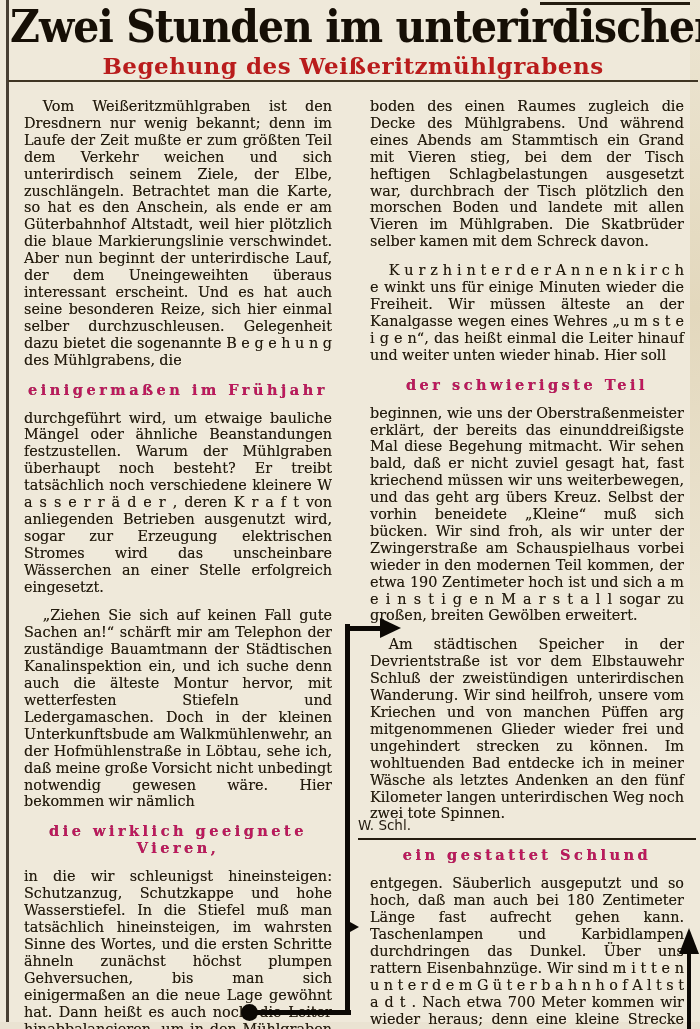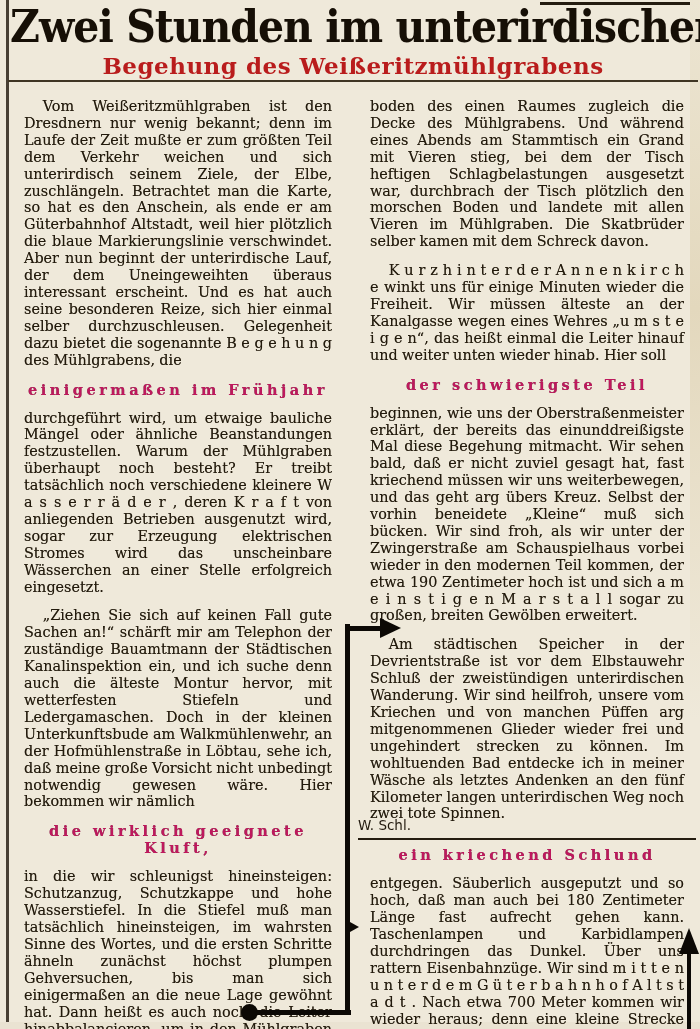--- a/index.html
+++ b/index.html
@@ -83,34 +83,34 @@
   </div>
   <div class="head-rule"></div>
 
   <div class="cols">
 
     <div class="col">
       <p>Vom Weißeritzmühlgraben ist den Dresdnern nur wenig bekannt; denn im Laufe der Zeit mußte er zum größten Teil dem Verkehr weichen und sich unterirdisch seinem Ziele, der Elbe, zuschlängeln. Betrachtet man die Karte, so hat es den Anschein, als ende er am Güterbahnhof Altstadt, weil hier plötzlich die blaue Markierungslinie verschwindet. Aber nun beginnt der unterirdische Lauf, der dem Uneingeweihten überaus interessant erscheint. Und es hat auch seine besonderen Reize, sich hier einmal selber durchzuschleusen. Gelegenheit dazu bietet die sogenannte B e g e h u n g des Mühlgrabens, die</p>
       <h3>einigermaßen im Frühjahr</h3>
       <p class="noindent">durchgeführt wird, um etwaige bauliche Mängel oder ähnliche Beanstandungen festzustellen. Warum der Mühlgraben überhaupt noch besteht? Er treibt tatsächlich noch verschiedene kleinere W a s s e r r ä d e r , deren K r a f t von anliegenden Betrieben ausgenutzt wird, sogar zur Erzeugung elektrischen Stromes wird das unscheinbare Wässerchen an einer Stelle erfolgreich eingesetzt.</p>
       <p>„Ziehen Sie sich auf keinen Fall gute Sachen an!“ schärft mir am Telephon der zuständige Bauamtmann der Städtischen Kanalinspektion ein, und ich suche denn auch die älteste Montur hervor, mit wetterfesten Stiefeln und Ledergamaschen. Doch in der kleinen Unterkunftsbude am Walkmühlenwehr, an der Hofmühlenstraße in Löbtau, sehe ich, daß meine große Vorsicht nicht unbedingt notwendig gewesen wäre. Hier bekommen wir nämlich</p>
-      <h3>die wirklich geeignete Kluft,</h3>
+      <h3>die wirklich geeignete Vieren,</h3>
       <p class="noindent">in die wir schleunigst hineinsteigen: Schutzanzug, Schutzkappe und hohe Wasserstiefel. In die Stiefel muß man tatsächlich hineinsteigen, im wahrsten Sinne des Wortes, und die ersten Schritte ähneln zunächst höchst plumpen Gehversuchen, bis man sich einigermaßen an die neue Lage gewöhnt hat. Dann heißt es auch noch, die Leiter hinabbalancieren, um in den Mühlgraben zu gelangen. Alles klappt ohne Zwischenfall, und jetzt stapft man in den Stiefeln bereits „wie ein Alter“. Sie tun gute Dienste; denn obgleich das Walkmühlenwehr den Zufluß sperrt, ist an verschiedenen tiefer gelegenen Punkten doch noch genügend W a s s e r vorhanden. Außerdem haben wir einen derben Knotenstock zur Seite, auf den wir uns bei besonders schwierigen Stellen stützen können.</p>
 
     </div>
 
     <div class="col right">
       <p class="noindent">boden des einen Raumes zugleich die Decke des Mühlgrabens. Und während eines Abends am Stammtisch ein Grand mit Vieren stieg, bei dem der Tisch heftigen Schlagbelastungen ausgesetzt war, durchbrach der Tisch plötzlich den morschen Boden und landete mit allen Vieren im Mühlgraben. Die Skatbrüder selber kamen mit dem Schreck davon.</p>
       <p>K u r z  h i n t e r  d e r  A n n e n k i r c h e winkt uns für einige Minuten wieder die Freiheit. Wir müssen älteste an der Kanalgasse wegen eines Wehres „u m s t e i g e n“, das heißt einmal die Leiter hinauf und weiter unten wieder hinab. Hier soll</p>
       <h3>der schwierigste Teil</h3>
       <p class="noindent">beginnen, wie uns der Oberstraßenmeister erklärt, der bereits das einunddreißigste Mal diese Begehung mitmacht. Wir sehen bald, daß er nicht zuviel gesagt hat, fast kriechend müssen wir uns weiterbewegen, und das geht arg übers Kreuz. Selbst der vorhin beneidete „Kleine“ muß sich bücken. Wir sind froh, als wir unter der Zwingerstraße am Schauspielhaus vorbei wieder in den modernen Teil kommen, der etwa 190 Zentimeter hoch ist und sich a m  e i n s t i g e n  M a r s t a l l sogar zu großen, breiten Gewölben erweitert.</p>
       <p>Am städtischen Speicher in der Devrientstraße ist vor dem Elbstauwehr Schluß der zweistündigen unterirdischen Wanderung. Wir sind heilfroh, unsere vom Kriechen und von manchen Püffen arg mitgenommenen Glieder wieder frei und ungehindert strecken zu können. Im wohltuenden Bad entdecke ich in meiner Wäsche als letztes Andenken an den fünf Kilometer langen unterirdischen Weg noch zwei tote Spinnen.</p>
       <div class="byline">W. Schl.</div>
       <hr class="sec-rule">
-      <h3>ein kriechend Schlund</h3>
+      <h3>ein gestattet Schlund</h3>
       <p class="noindent">entgegen. Säuberlich ausgeputzt und so hoch, daß man auch bei 180 Zentimeter Länge fast aufrecht gehen kann. Taschenlampen und Karbidlampen durchdringen das Dunkel. Über uns rattern Eisenbahnzüge. Wir sind m i t t e n  u n t e r  d e m  G ü t e r b a h n h o f  A l t s t a d t . Nach etwa 700 Meter kommen wir wieder heraus; denn eine kleine Strecke lang erfreut sich der Mühlgraben des Tageslichtes, um dann wieder unter der Güterbahnhofstraße zu verschwinden. Zum Teil bestehen hier noch ziemlich alte Gewölbe, die bedeutend niedriger sind als die neuen Anlagen dieser Art. Man muß sich also tüchtig bücken, und ich beneide fast den neben mir gehenden Mann, dem seine geringe Körpergröße es gestattet, noch immer ungehindert aufrecht durch Schlick und Wasser zu waten.</p>
 
     </div>
 
   </div>
 
   <div class="bullet"></div>
   <div class="mark hline-bottom"></div>
   <div class="mark vline-gutter"></div>
   <div class="mark arrow-bar"></div>

